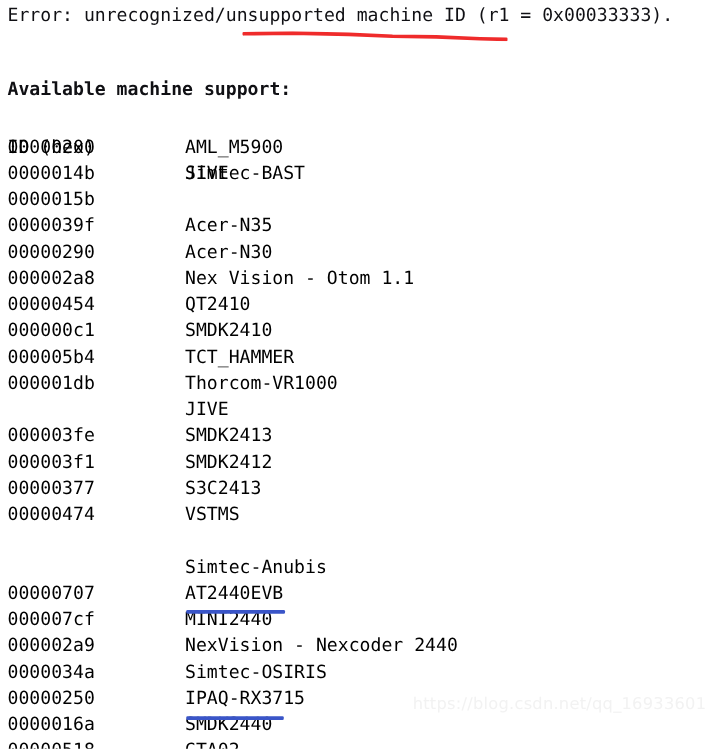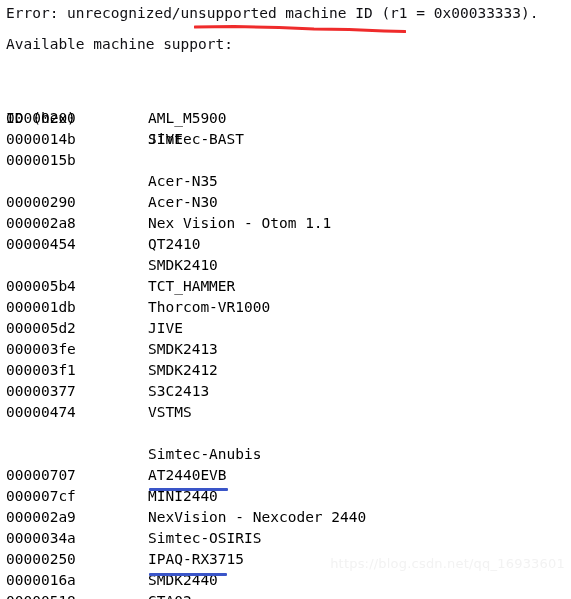--- a/index.html
+++ b/index.html
@@ -30,21 +30,21 @@
     white-space: pre;
     font-family: "DejaVu Sans Mono", "Liberation Mono", monospace;
     font-size: 14.5px;
     line-height: 21px;
     color: #101014;
     letter-spacing: 0px;
   }
 
   .error-line { top: 3px; }
   .blank-line { top: 24px; }
-  .avail-line { top: 34px; }
+  .avail-line { top: 62px; font-weight: bold; }
   .gap-line   { top: 66px; }
 
   
   #machine-table {
     position: absolute;
     left: 0;
     top: 87px;
     width: 571px;
   }
   .row {
@@ -121,28 +121,28 @@
 
   <div id="machine-table">
     <div class="row">
       <span class="cell cell-id">ID (hex)</span>
       <span class="cell cell-name">JIVE</span>
     </div>
     <div id="table-body">
         <div class="row"><span class="cell cell-id">00000200</span><span class="cell cell-name">AML_M5900</span></div>
         <div class="row"><span class="cell cell-id">0000014b</span><span class="cell cell-name">Simtec-BAST</span></div>
         <div class="row"><span class="cell cell-id">0000015b</span></div>
-        <div class="row"><span class="cell cell-name">Acer-N35</span></div>
+        <div class="row"><span class="cell cell-id">0000039f</span><span class="cell cell-name">Acer-N35</span></div>
         <div class="row"><span class="cell cell-id">00000290</span><span class="cell cell-name">Acer-N30</span></div>
         <div class="row"><span class="cell cell-id">000002a8</span><span class="cell cell-name">Nex Vision - Otom 1.1</span></div>
         <div class="row"><span class="cell cell-id">00000454</span><span class="cell cell-name">QT2410</span></div>
-        <div class="row"><span class="cell cell-name">SMDK2410</span></div>
+        <div class="row"><span class="cell cell-id">000000c1</span><span class="cell cell-name">SMDK2410</span></div>
         <div class="row"><span class="cell cell-id">000005b4</span><span class="cell cell-name">TCT_HAMMER</span></div>
         <div class="row"><span class="cell cell-id">000001db</span><span class="cell cell-name">Thorcom-VR1000</span></div>
-        <div class="row"><span class="cell cell-id">000005d2</span><span class="cell cell-name">JIVE</span></div>
+        <div class="row"><span class="cell cell-name">JIVE</span></div>
         <div class="row"><span class="cell cell-id">000003fe</span><span class="cell cell-name">SMDK2413</span></div>
         <div class="row"><span class="cell cell-id">000003f1</span><span class="cell cell-name">SMDK2412</span></div>
         <div class="row"><span class="cell cell-id">00000377</span><span class="cell cell-name">S3C2413</span></div>
         <div class="row"><span class="cell cell-id">00000474</span><span class="cell cell-name">VSTMS</span></div>
         <div class="row"></div>
         <div class="row"><span class="cell cell-name">Simtec-Anubis</span></div>
         <div class="row"><span class="cell cell-id">00000707</span><span class="cell cell-name">AT2440EVB</span></div>
         <div class="row"><span class="cell cell-id">000007cf</span><span class="cell cell-name">MINI2440</span></div>
         <div class="row"><span class="cell cell-id">000002a9</span><span class="cell cell-name">NexVision - Nexcoder 2440</span></div>
         <div class="row"><span class="cell cell-id">0000034a</span><span class="cell cell-name">Simtec-OSIRIS</span></div>

